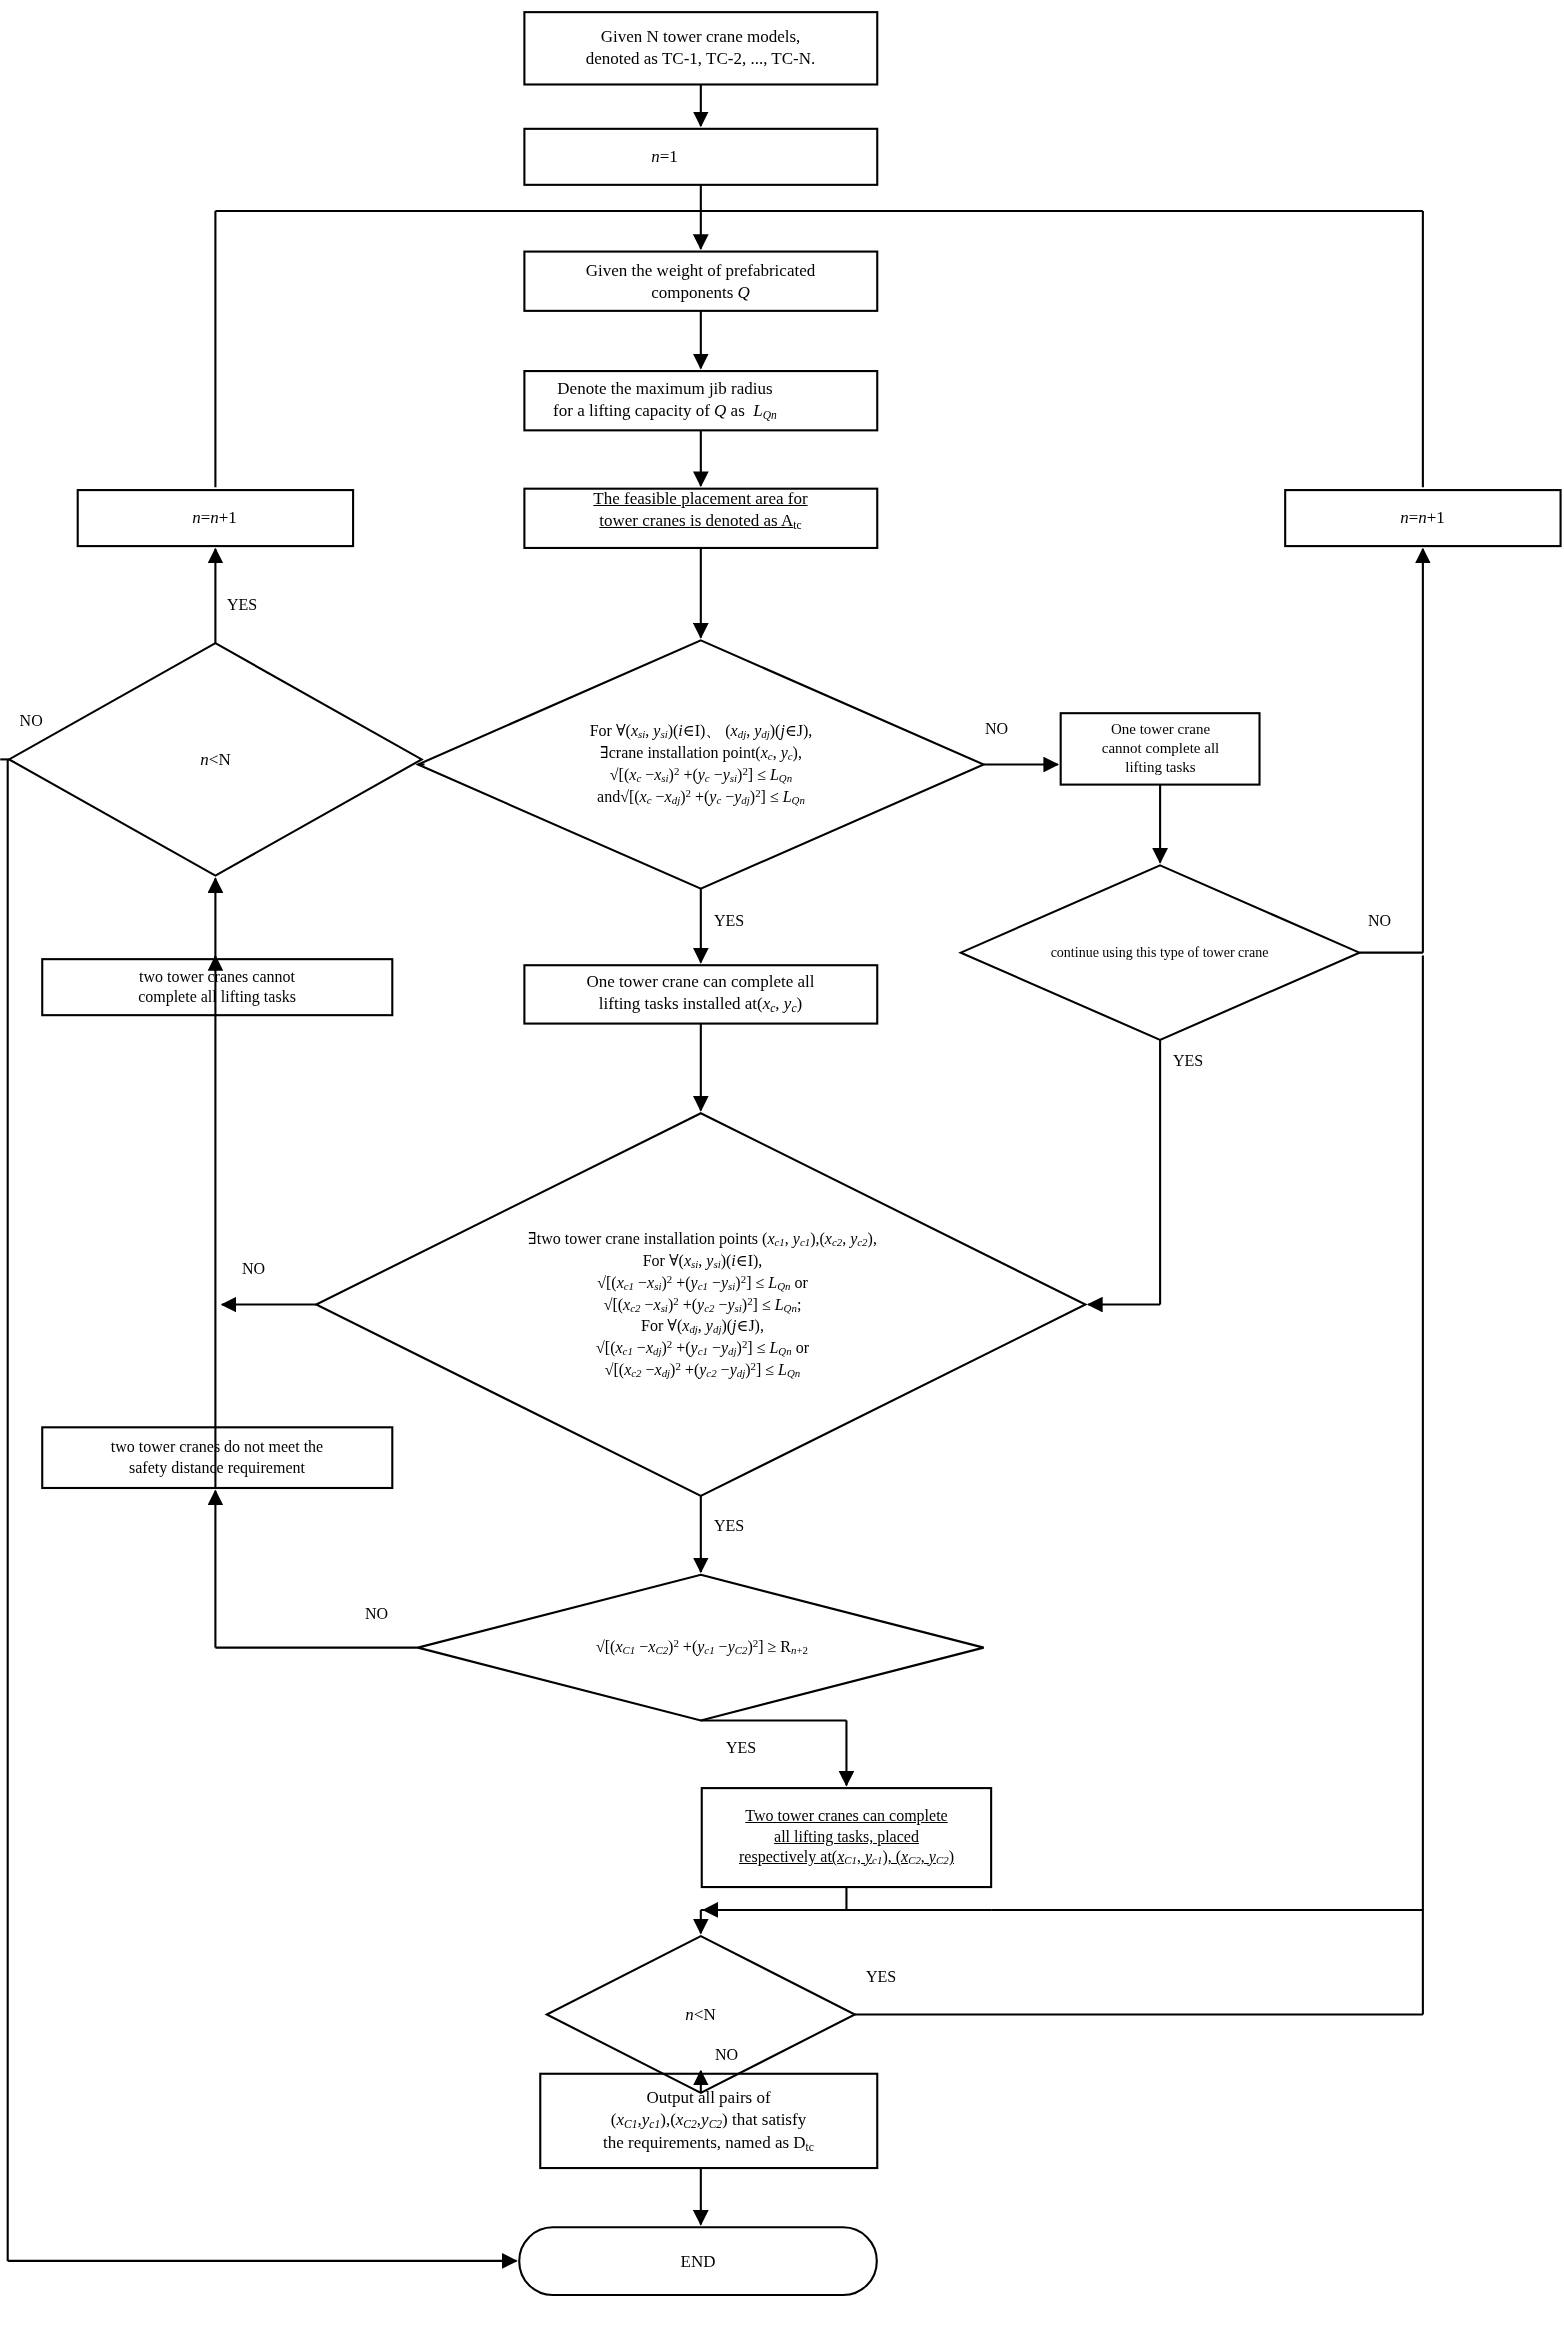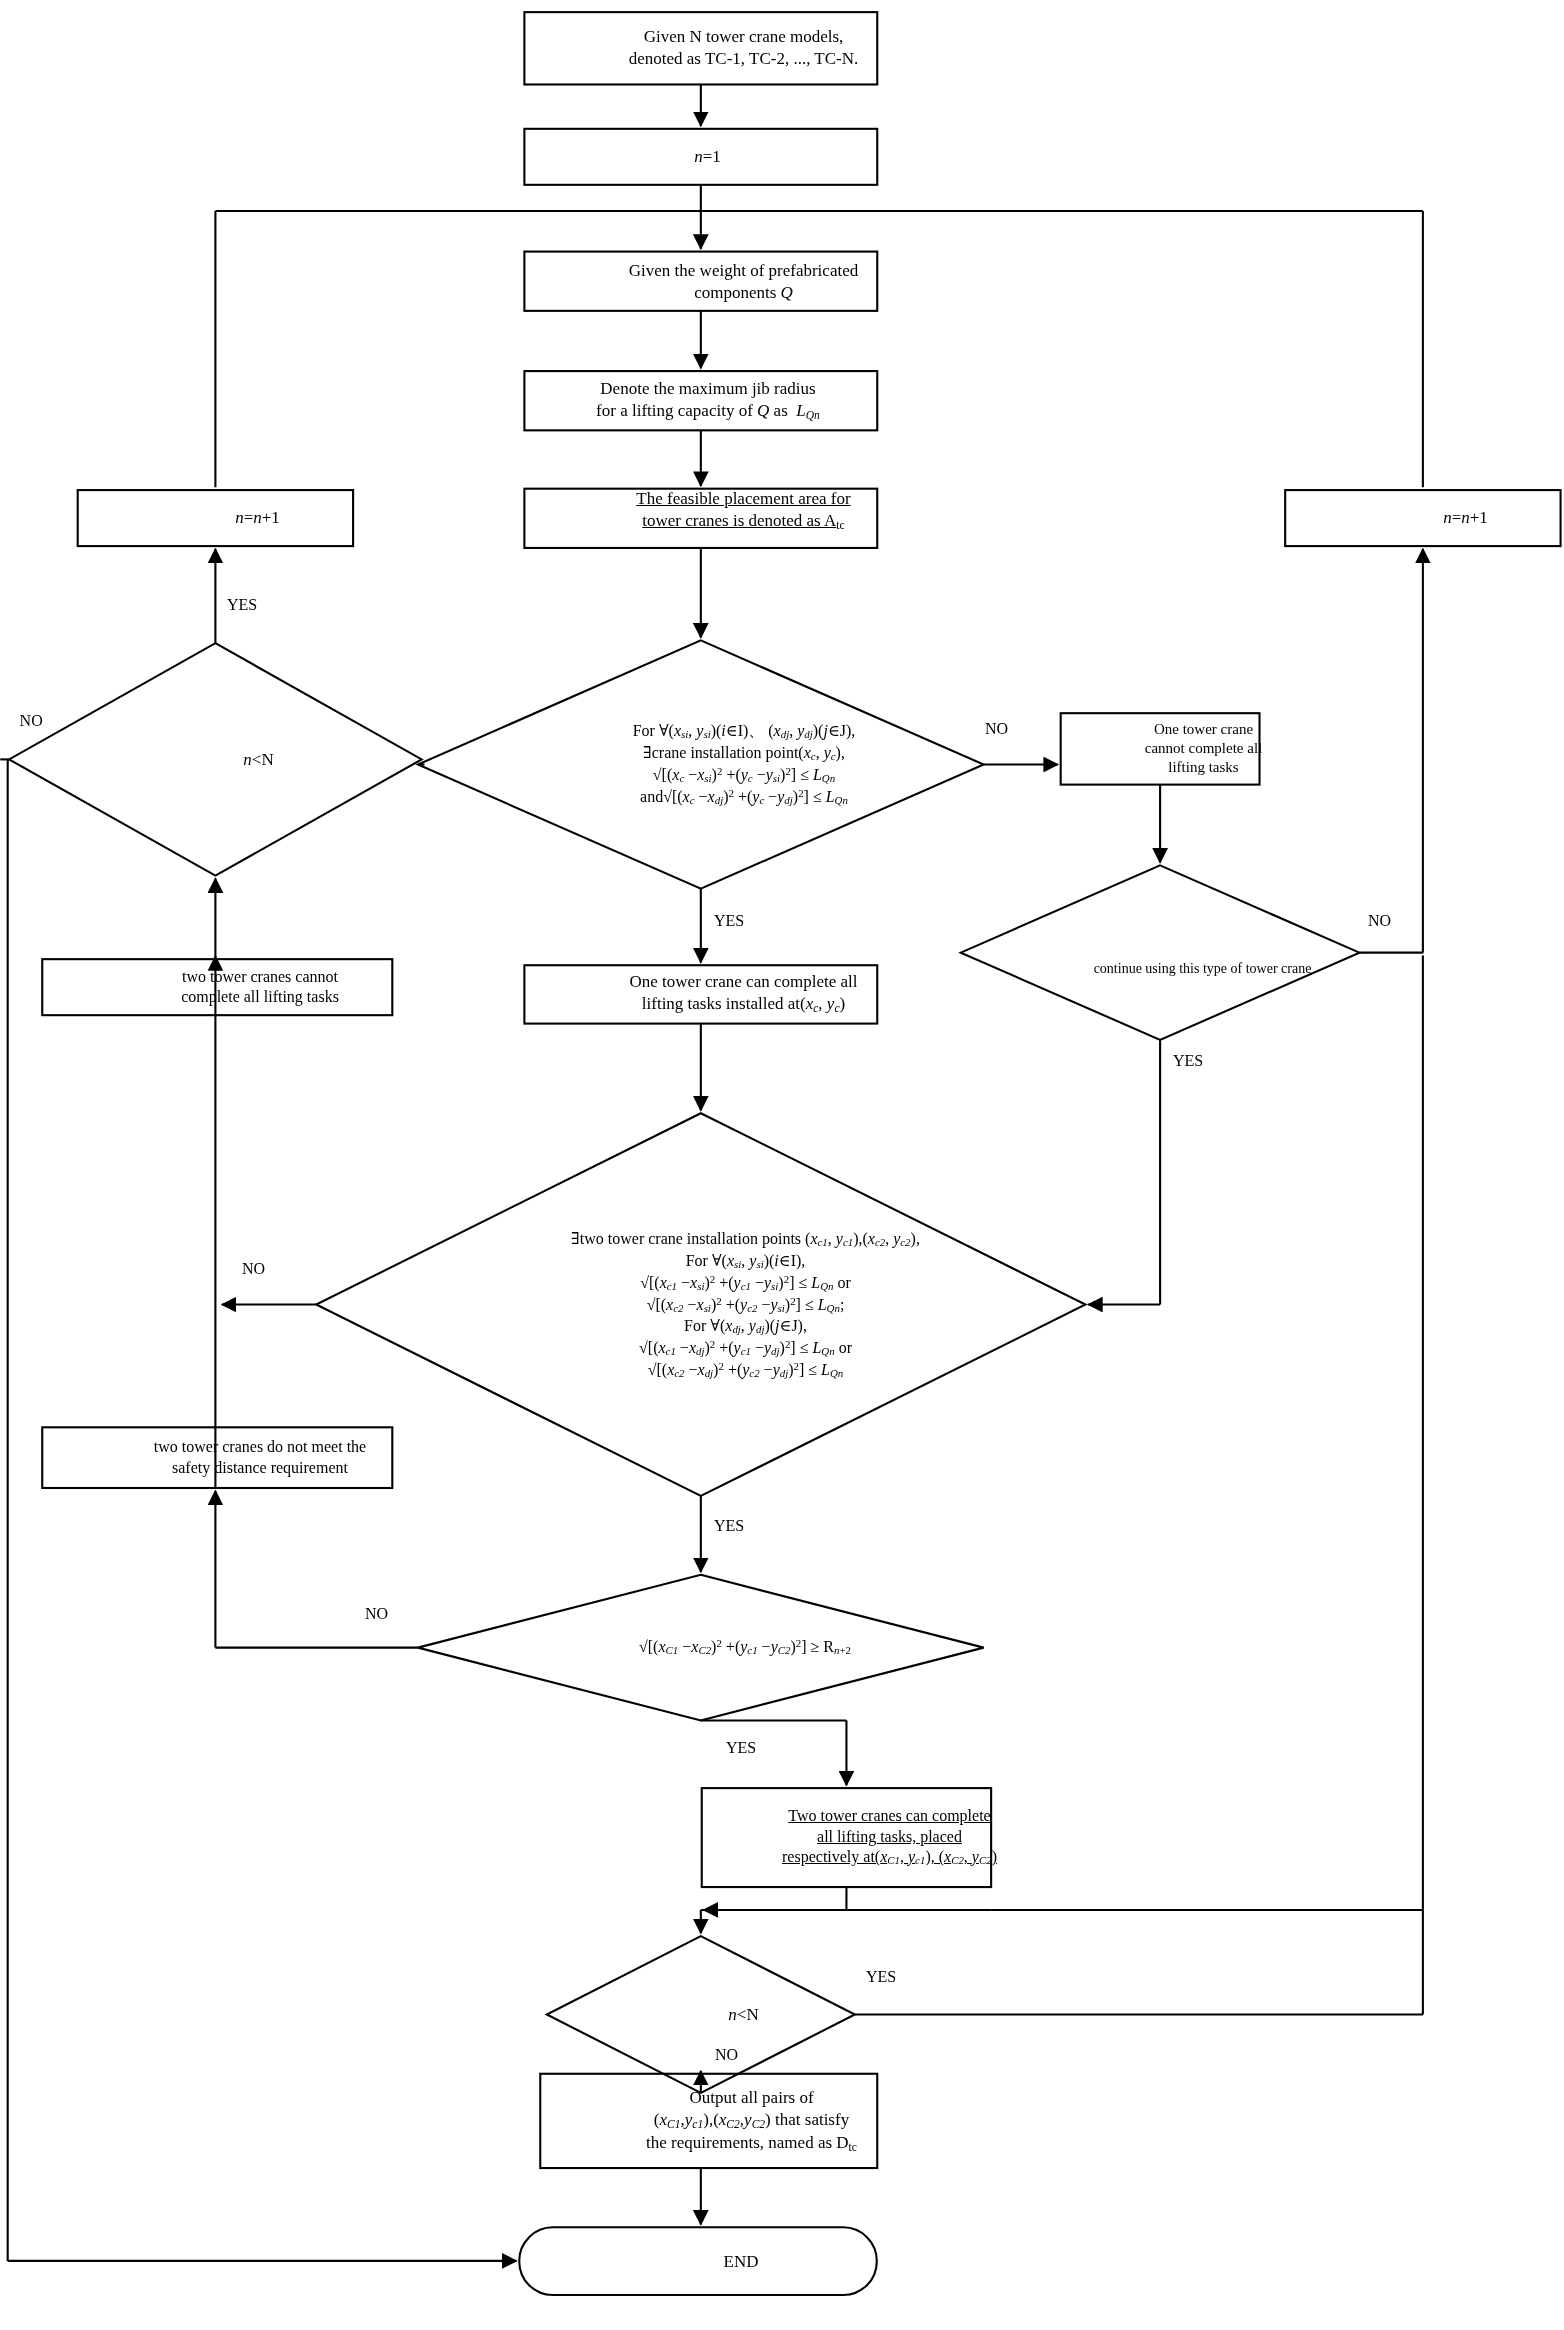--- a/index.html
+++ b/index.html
@@ -1,24 +1,24 @@
 <!DOCTYPE html>
 <html style="font-size:7.5px"><head>
 <meta charset="utf-8">
 <style>
   html,body{margin:0;padding:0;background:#ffffff;}
   #stage{position:relative;width:1565px;height:2330px;background:#fff;
          font-family:"Liberation Serif","DejaVu Serif",serif;color:#000;}
   svg{position:absolute;left:0;top:0;width:1565px;height:2330px;}
   .node-text{position:absolute;display:flex;align-items:center;justify-content:center;
-             text-align:center;line-height:1.28;pointer-events:none;padding-left:43px;}
+             text-align:center;line-height:1.28;pointer-events:none;}
   .t36{font-size:17px;}
   .t34{font-size:16px;}
   .t32{font-size:15px;}
-  .t30{font-size:14px;margin-top:16px;}
+  .t30{font-size:14px;}
   .lbl{position:absolute;font-size:16px;line-height:1;text-align:right;}
   i.v{font-style:italic;}
   sub{font-size:0.68em;vertical-align:-0.22em;}
   sup{font-size:0.68em;vertical-align:0.45em;}
 </style>
 </head>
 <body>
 
 <div id="stage">
 

